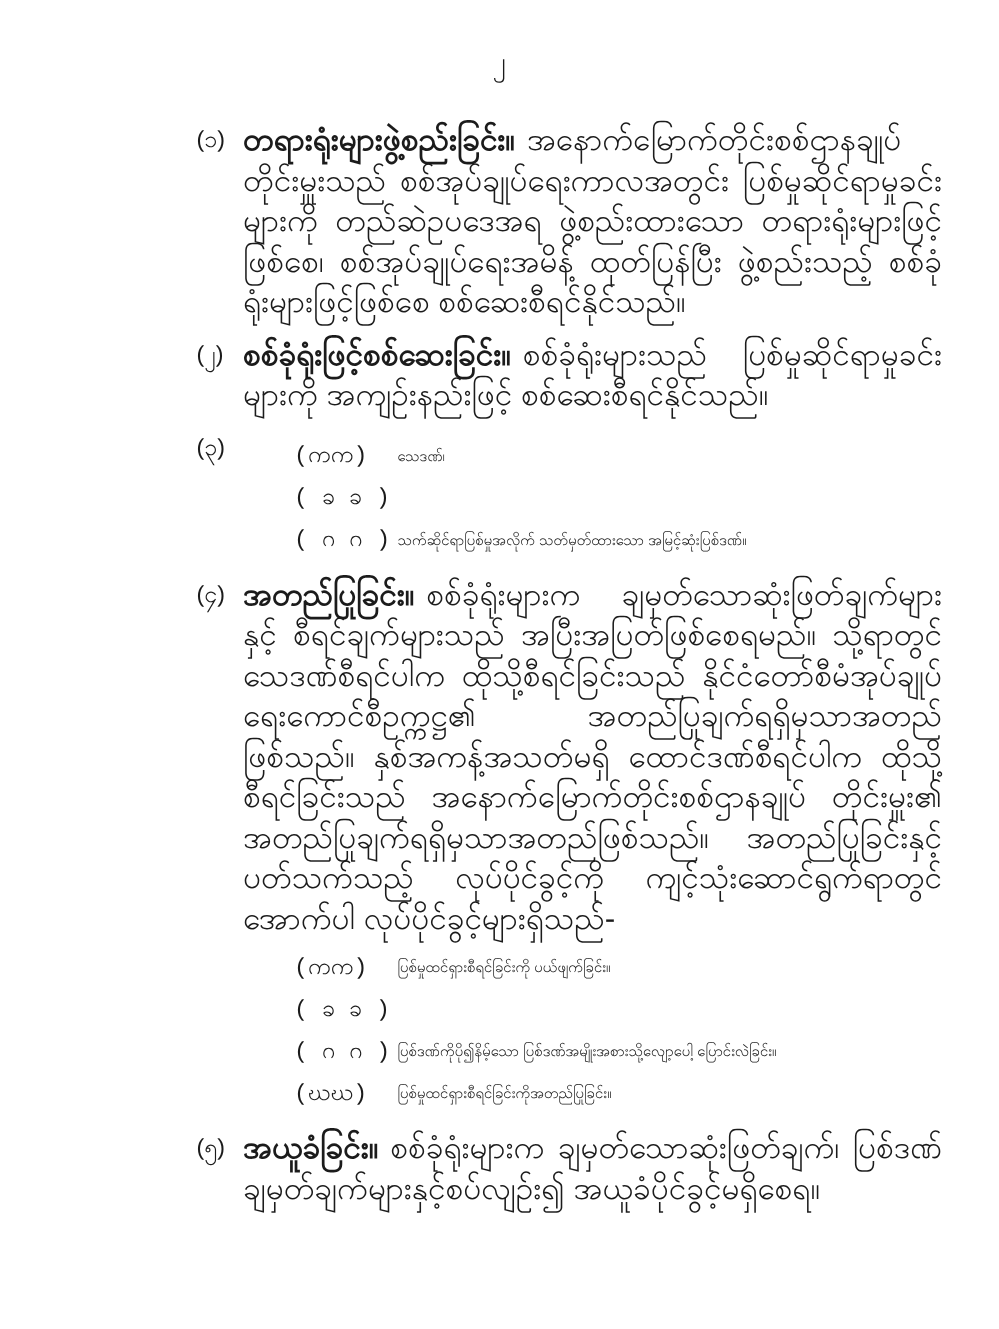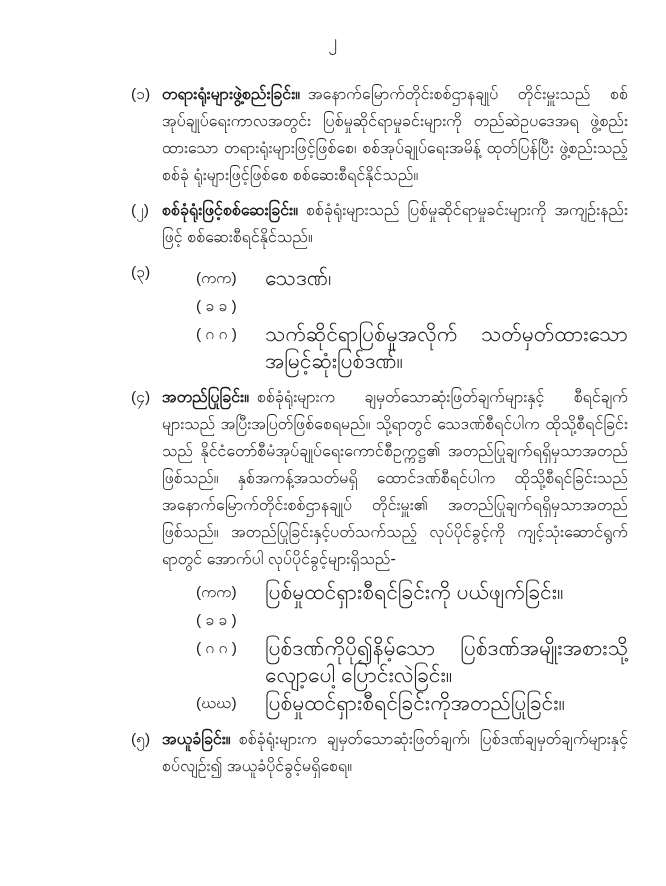--- a/index.html
+++ b/index.html
@@ -38,21 +38,21 @@
     grid-template-columns: 31px 1fr;
     margin-bottom: 8px;
   }
   .item-number {
     font-size: 15.5px;
     line-height: 27px;
     white-space: nowrap;
   }
   .para {
     margin: 0;
-    font-size: 16px;
+    font-size: 21px;
     line-height: 27px;
     text-align: justify;
     text-justify: inter-word;
   }
   .hd {
     font-weight: 700;
     margin-right: 8px;
   }
   .subs {
     margin-top: 6px;
@@ -60,24 +60,25 @@
   }
   .sub {
     display: grid;
     grid-template-columns: 69px 1fr;
     margin-bottom: 1px;
   }
   .sub-label {
     font-size: 15.5px;
     line-height: 27px;
     white-space: nowrap;
+    font-family: Liberation Mono, monospace;
   }
   .sub-text {
     margin: 0;
-    font-size: 21px;
+    font-size: 10px;
     line-height: 27px;
     text-align: justify;
     text-justify: inter-word;
   }
 </style>
 </head>
 <body>
 
 <div class="page">
 

